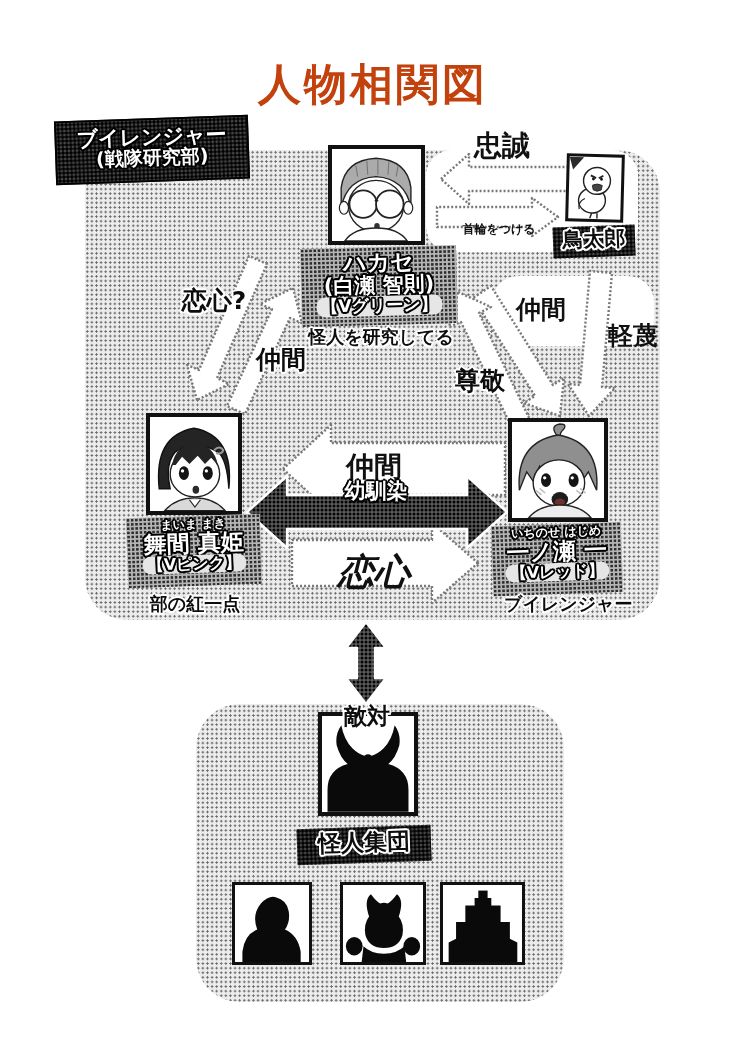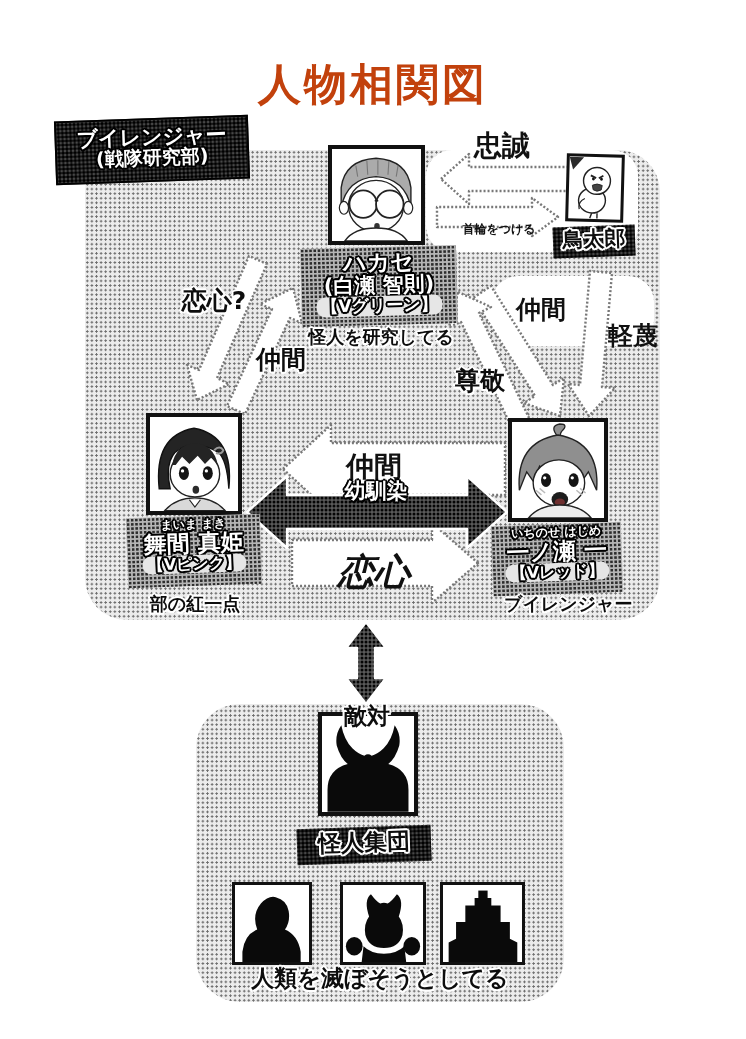--- a/index.html
+++ b/index.html
@@ -191,15 +191,14 @@
       <ellipse cx="12" cy="66" rx="9" ry="10" fill="#0a0a0a"></ellipse>
       <ellipse cx="74" cy="66" rx="9" ry="10" fill="#0a0a0a"></ellipse>
     </svg>
   </div>
   <div class="abs portrait" style="left:440px;top:882px;width:85px;height:83px;border-width:3px;">
     <svg viewBox="0 0 85 83">
       <path d="M6,83 L6,62 L14,58 L14,40 L24,40 L24,22 L34,22 L34,14 L52,14 L52,22 L62,22 L62,40 L72,40 L72,58 L80,62 L80,83 Z" fill="#0a0a0a"></path>
       <rect x="38" y="6" width="10" height="10" fill="#0a0a0a"></rect>
     </svg>
   </div>
-  <div class="abs lbl ow z4" style="left:226px;top:966px;width:308px;font-size:23px;">人類を滅ぼそうとしてる</div>
 
 </div>
 
 </body></html>

